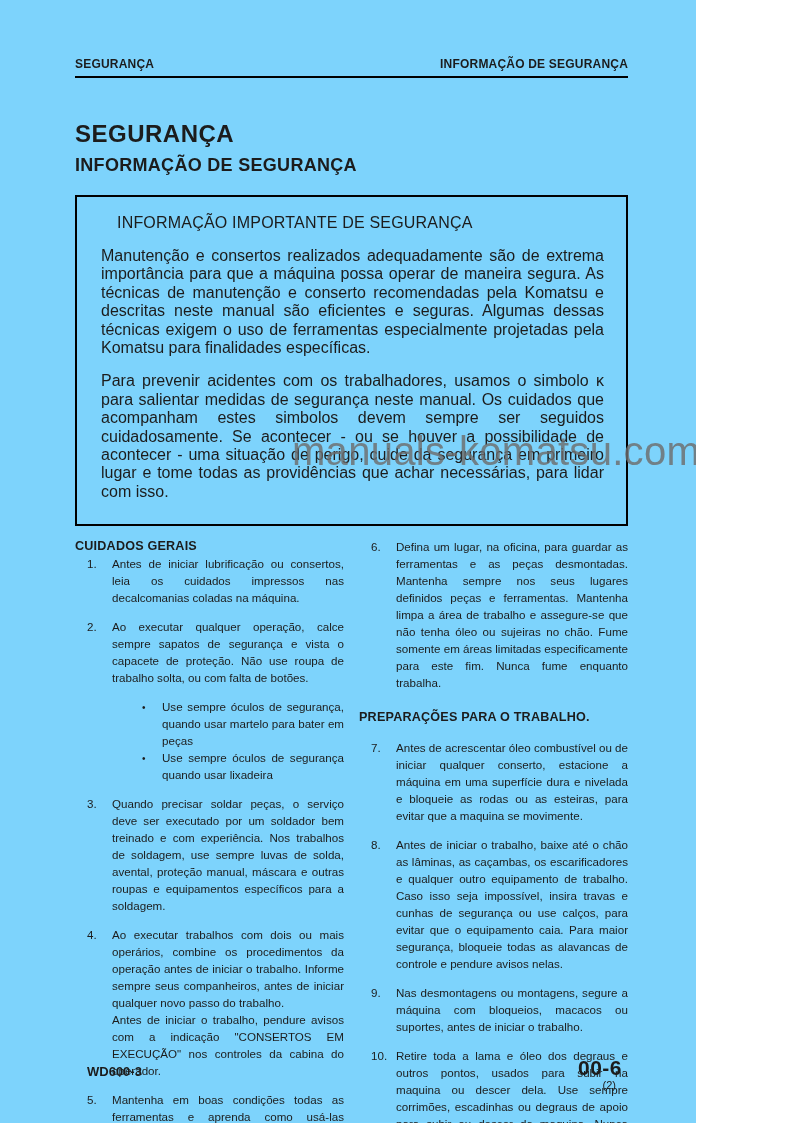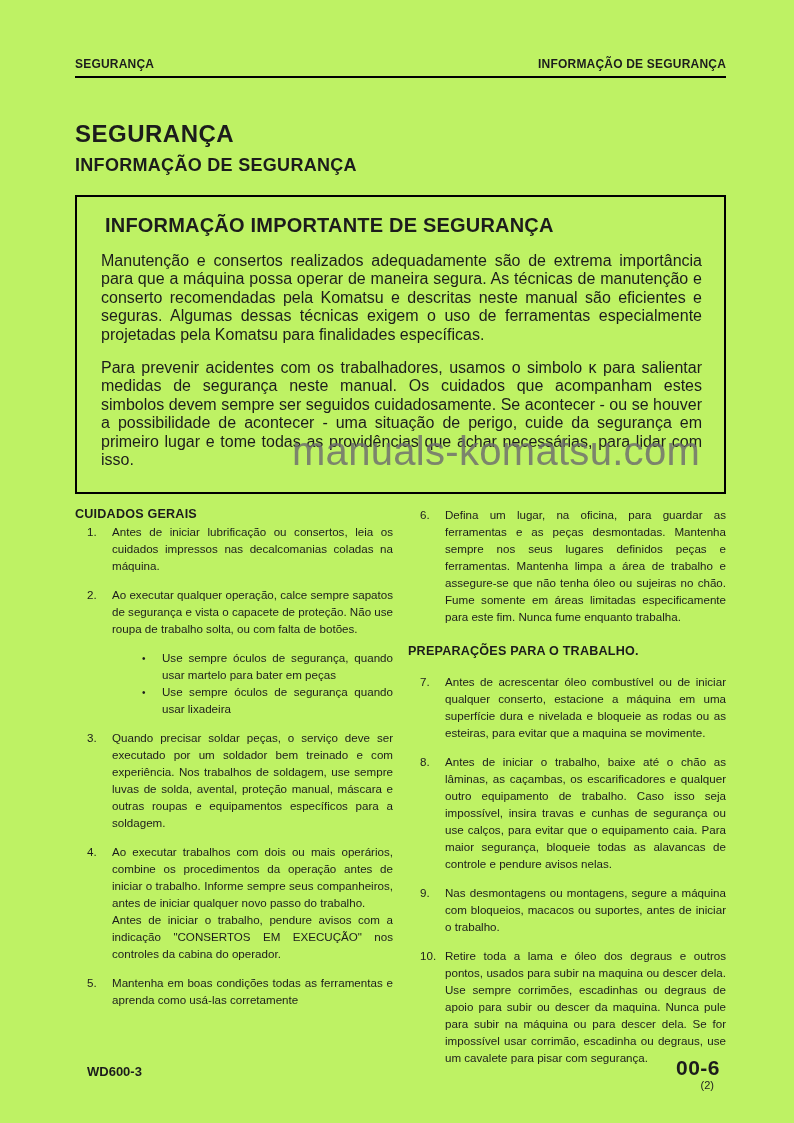--- a/index.html
+++ b/index.html
@@ -1,32 +1,32 @@
 <!DOCTYPE html>
 <html><head>
 <meta charset="utf-8">
 <style>
   * { margin:0; padding:0; box-sizing:border-box; }
   html,body { background:#ffffff; }
   body { width:794px; height:1123px; font-family:"Liberation Sans", sans-serif; color:#1c1c1c; }
-  .page { position:relative; width:794px; height:1123px; background:#bef264; overflow:hidden; }
+  .page { position:relative; width:696px; height:1123px; background:#7dd3fc; overflow:hidden; }
   .content { margin:0 68px 0 75px; }
 
   .running-header {
     display:flex; justify-content:space-between; align-items:flex-end;
     padding-top:57px; padding-bottom:5px;
     border-bottom:2px solid #000;
     font-size:12px; font-weight:bold; letter-spacing:0.2px;
   }
 
   .doc-title { margin-top:42px; font-size:24px; font-weight:bold; letter-spacing:0.5px; }
   .doc-subtitle { margin-top:7px; font-size:18px; font-weight:bold; letter-spacing:0.3px; }
 
   .notice-box { border:2px solid #000; margin-top:19px; padding:15px 22px 8px 24px; }
-  .notice-box .box-heading { font-size:20px; font-weight:bold; margin:2px 0 15px 4px; letter-spacing:0.2px; }
+  .notice-box .box-heading { font-size:16px; font-weight:normal; margin:2px 0 15px 16px; letter-spacing:0.2px; }
   .notice-box p { font-size:16px; line-height:18.4px; text-align:justify; margin-bottom:15px; }
 
   .columns { display:flex; gap:15px; margin-top:12px; }
   .col { flex:1; width:318px; font-size:11.6px; line-height:17px; }
 
   .sec-heading { font-size:12.6px; font-weight:bold; margin-bottom:0; letter-spacing:0.2px; }
   .intro { text-align:justify; margin-bottom:13px; }
 
   .item { display:flex; margin-bottom:12px; }
   .item .num { flex:0 0 37px; padding-left:12px; }

